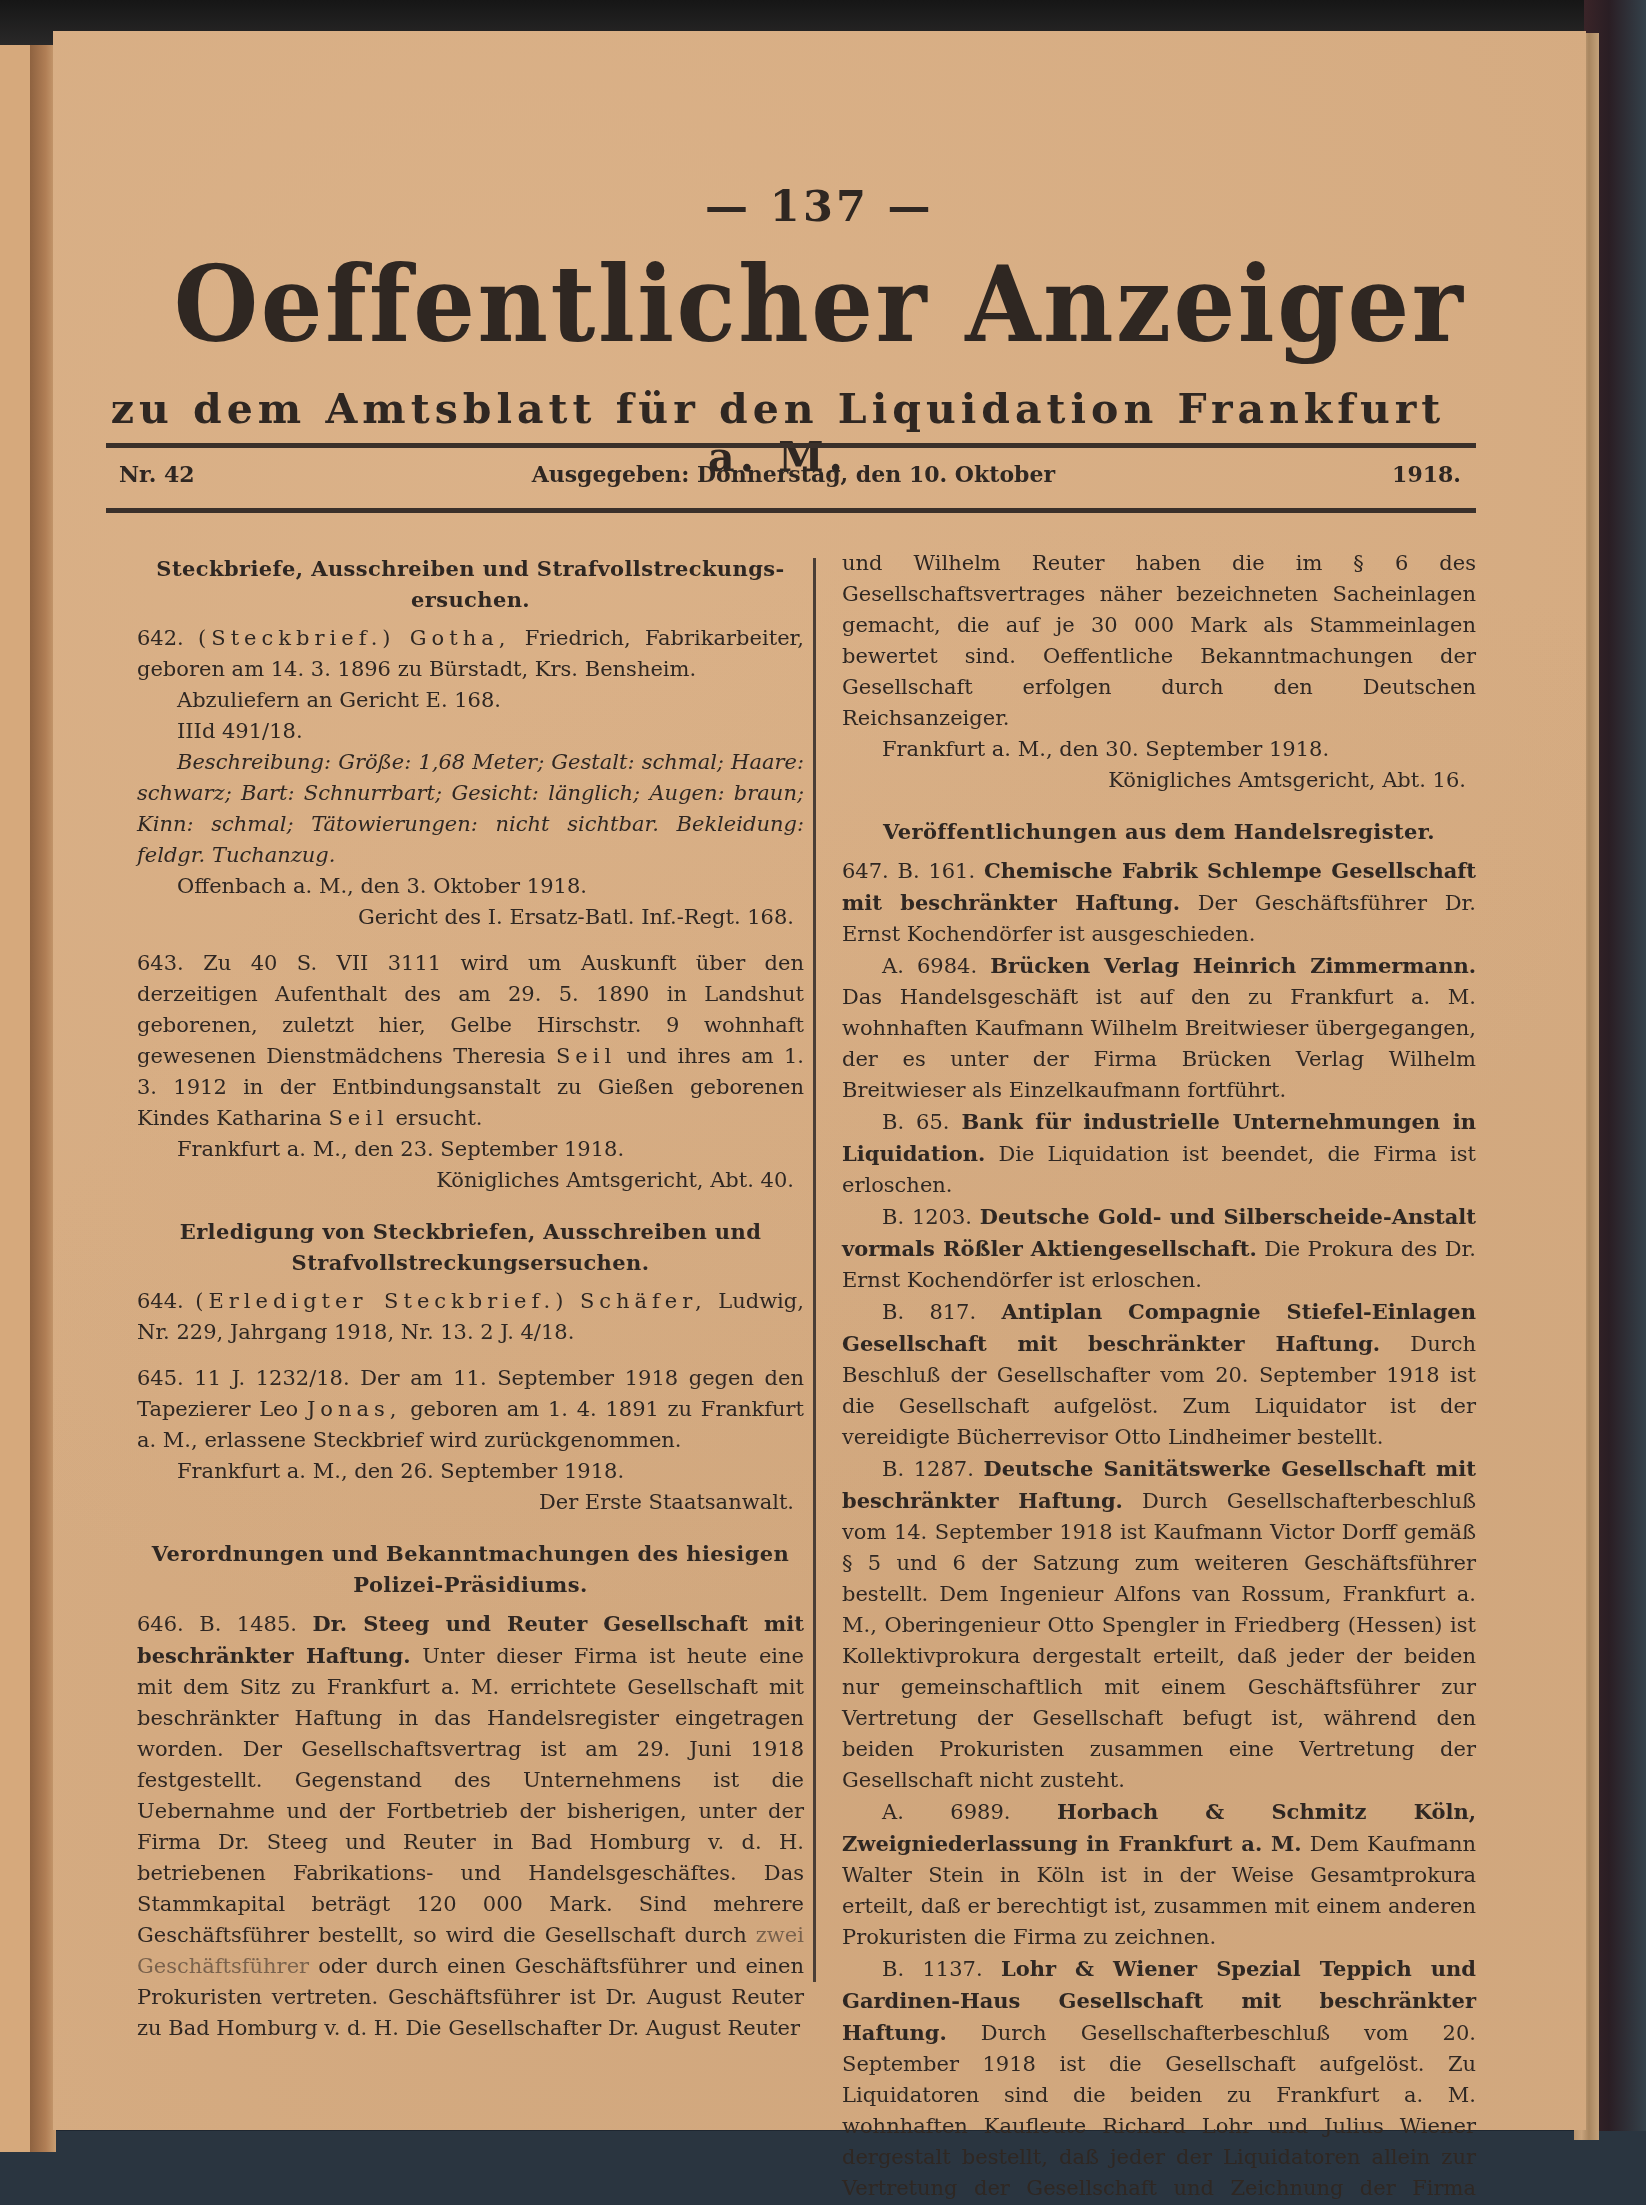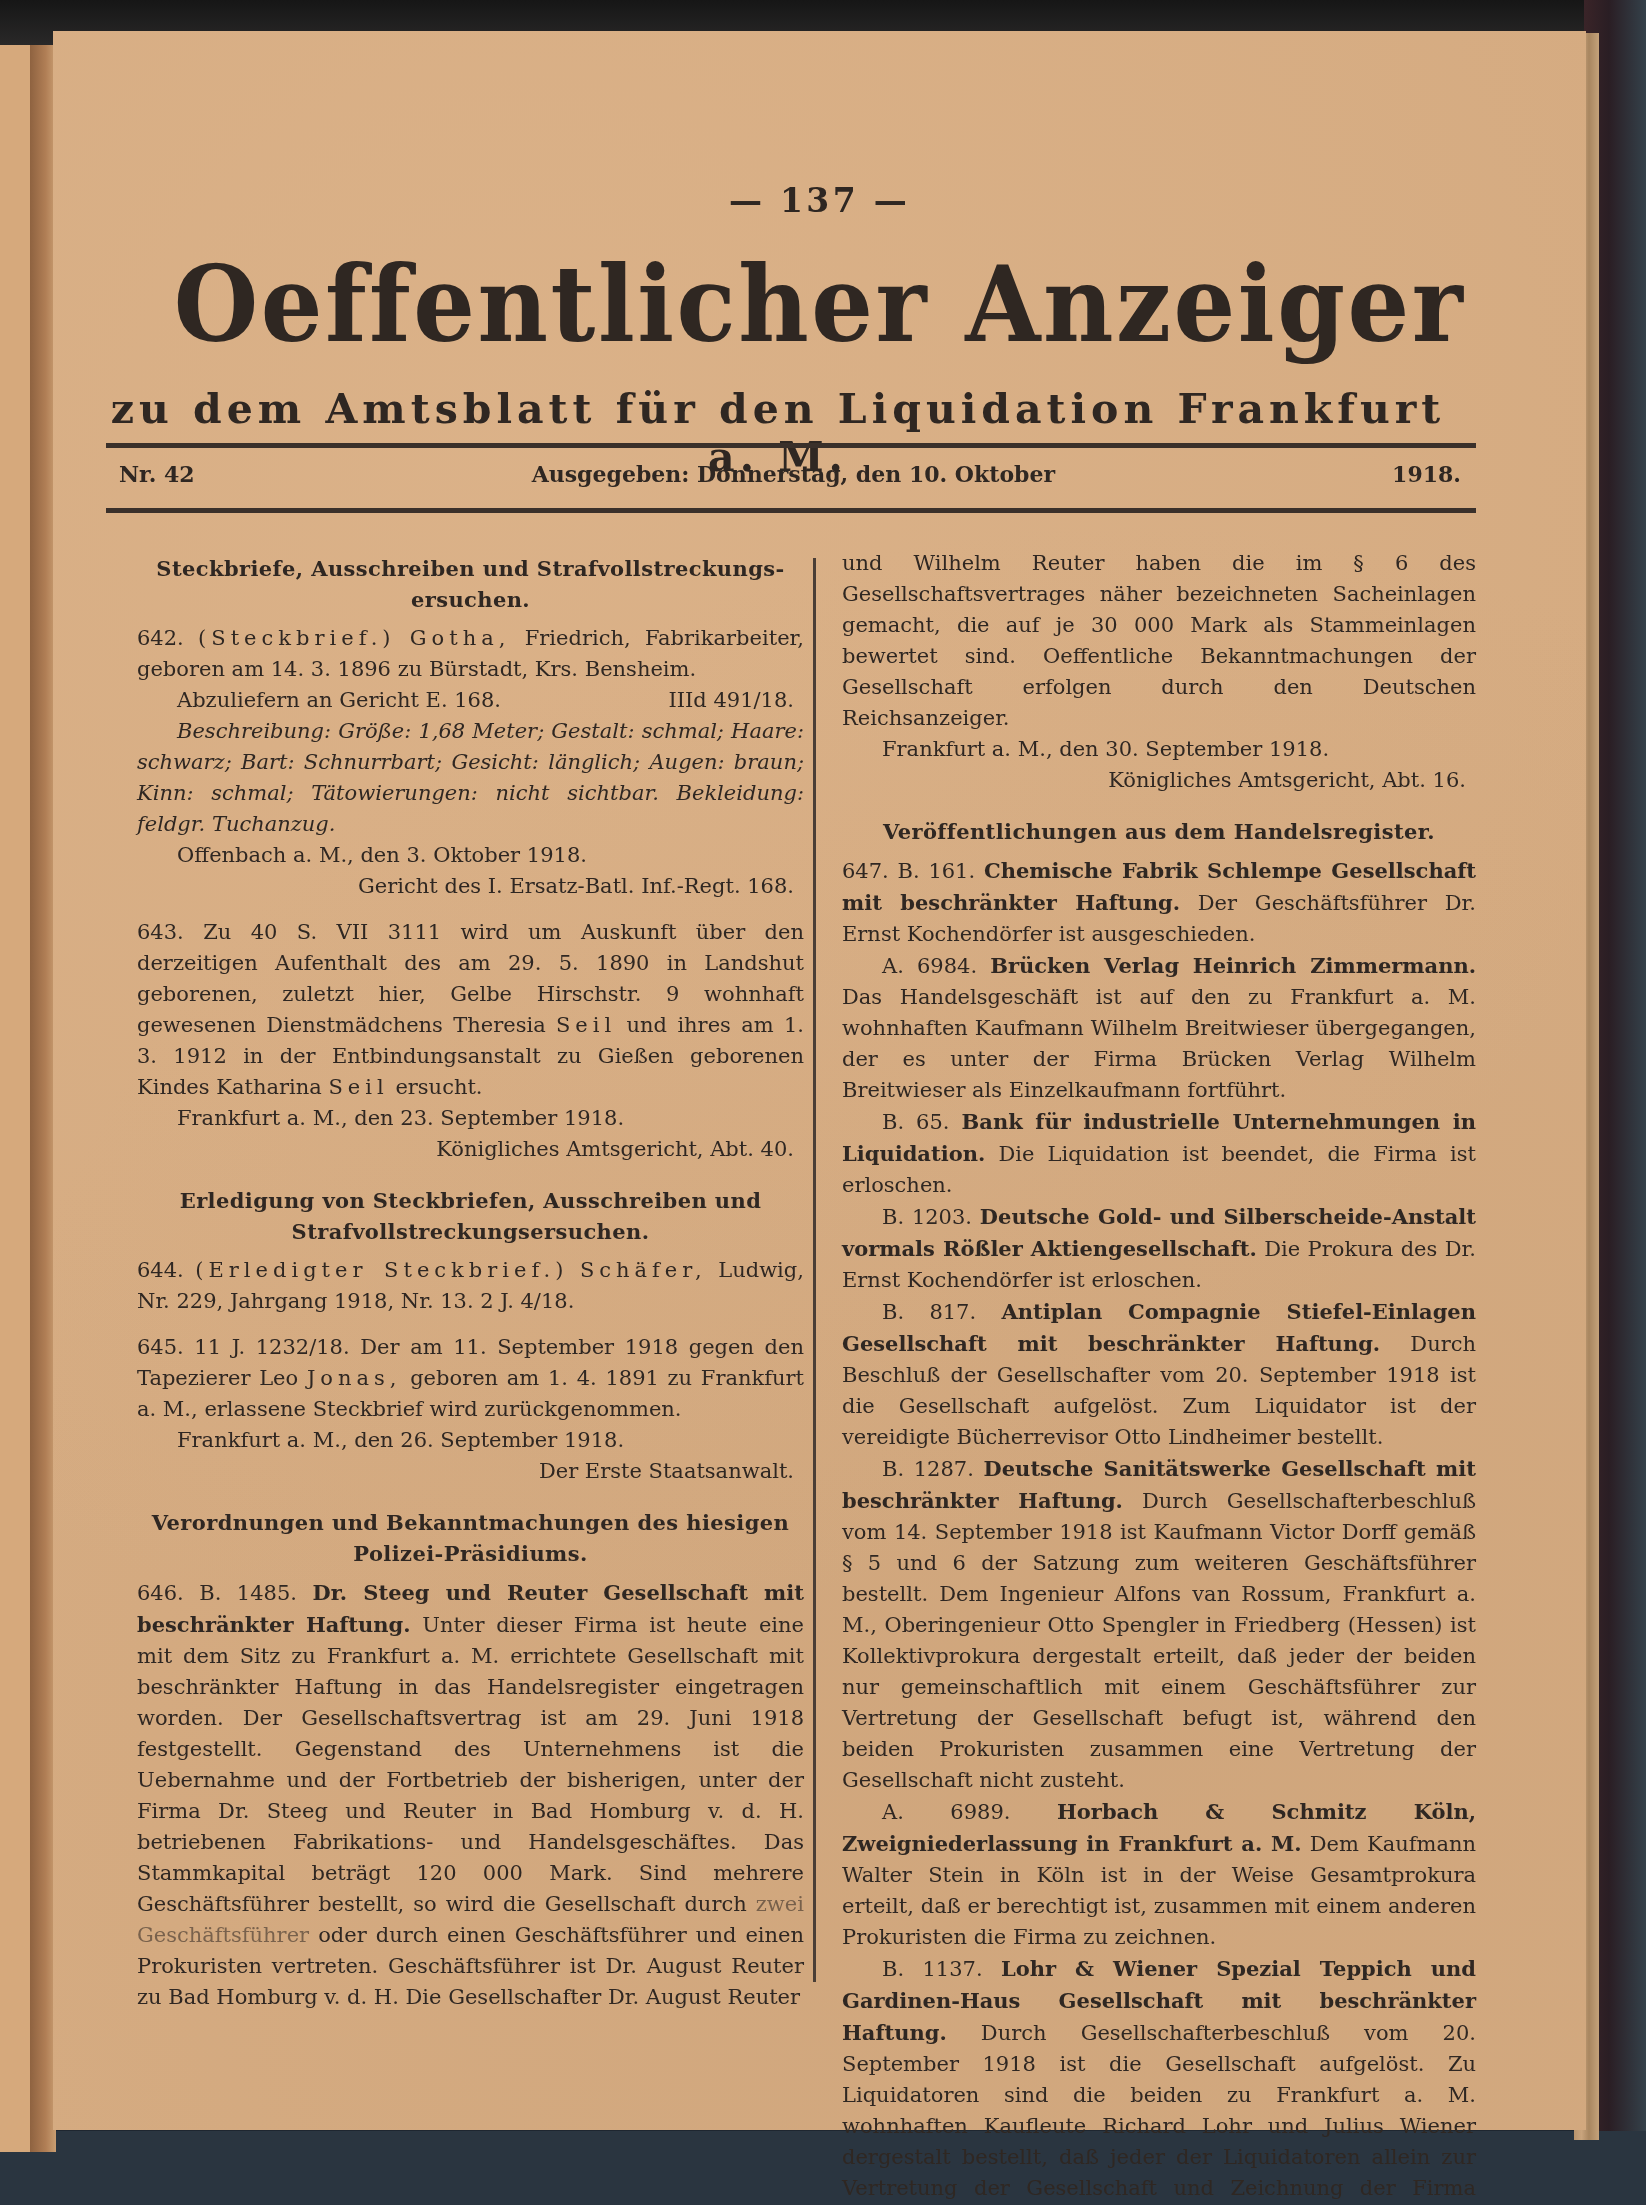--- a/index.html
+++ b/index.html
@@ -6,21 +6,21 @@
   body{width:1646px;height:2205px;background:#1e2630;position:relative;overflow:hidden;font-family:"DejaVu Serif",serif;}
   .cover-top{position:absolute;left:0;top:0;width:1646px;height:49px;background:linear-gradient(#161616,#2b2a2a);}
   .cover-right{position:absolute;right:0;top:0;width:62px;height:2205px;background:linear-gradient(90deg,#3a2428,#2a1e24 40%,#34414a);}
   .cover-bottom{position:absolute;left:0;bottom:0;width:1646px;height:74px;background:#2a3540;}
   .page-edges{position:absolute;left:1574px;top:33px;width:25px;height:2107px;background:linear-gradient(90deg,#b8946c,#c9a47d 30%,#a88660 60%,#c5a27a);}
   .prev-page{position:absolute;left:0;top:45px;width:35px;height:2107px;background:#d6a97c;}
   .gutter{position:absolute;left:30px;top:45px;width:26px;height:2107px;background:linear-gradient(90deg,#8e6240,#b07e55 60%,#c99e72);}
   .page{position:absolute;left:53px;top:31px;width:1533px;height:2099px;background:#d5ab81;
         background-image:radial-gradient(circle at 30% 20%,rgba(230,190,150,.35),transparent 60%),radial-gradient(circle at 70% 80%,rgba(190,150,110,.25),transparent 60%);}
   .ink{color:#2f2722;}
-  .page-number{position:absolute;left:0;width:100%;top:150px;text-align:center;font-size:33px;font-weight:bold;letter-spacing:3.3px;}
+  .page-number{position:absolute;left:0;width:100%;top:150px;text-align:center;font-size:43px;font-weight:bold;letter-spacing:3.3px;}
   .masthead-title{position:absolute;left:0;width:100%;top:216px;text-align:center;font-size:97px;font-weight:bold;font-family:"DejaVu Serif",serif;letter-spacing:2.5px;transform:scaleY(1.08);}
   .masthead-sub{position:absolute;left:30px;width:1390px;top:354px;text-align:center;font-size:41px;font-weight:bold;letter-spacing:5px;}
   .rule{position:absolute;left:53px;width:1370px;height:5px;background:#3a302a;}
   .issue-row{position:absolute;left:66px;width:1342px;top:430px;display:flex;justify-content:space-between;font-size:22px;font-weight:bold;}
   .col{position:absolute;top:517px;font-size:21px;line-height:31px;text-align:justify;}
   .col-left{left:84px;width:667px;}
   .col-right{left:789px;width:634px;}
   .divider{position:absolute;left:760px;top:527px;width:2.5px;height:1424px;background:#4a3e36;}
   .heading{text-align:center;font-weight:bold;margin:5px 0 8.2px 0;letter-spacing:0.4px;}
   .entry{margin:0 0 3.3px 0;}
@@ -58,21 +58,21 @@
   <div class="divider"></div>
 
   <div class="col col-left">
     <div class="heading">Steckbriefe, Ausschreiben und Strafvollstreckungs-ersuchen.</div>
 
     <div class="entry">
       <p class="p"><span class="num">642.</span>
         <span class="sp">(Steckbrief.)</span>
         <span class="sp">Gotha,</span>
         <span>Friedrich, Fabrikarbeiter, geboren am 14. 3. 1896 zu Bürstadt, Krs. Bensheim.</span></p>
-      <p class="p ind" style="display:flex;justify-content:space-between;padding-right:10px;">
+      <p class="p ind" style="display:flex;justify-content:flex-end;padding-right:10px;flex-direction:column;">
         <span>Abzuliefern an Gericht E. 168.</span>
         <span>IIId 491/18.</span>
         </p>
       <p class="p ind" style="padding-left:0;text-indent:40px;font-style:italic;">Beschreibung: Größe: 1,68 Meter; Gestalt: schmal; Haare: schwarz; Bart: Schnurrbart; Gesicht: länglich; Augen: braun; Kinn: schmal; Tätowierungen: nicht sichtbar. Bekleidung: feldgr. Tuchanzug.</p>
       <p class="p ind">Offenbach a. M., den 3. Oktober 1918.</p>
       <p class="p sig">Gericht des I. Ersatz-Batl. Inf.-Regt. 168.</p>
     </div>
     <div class="gap"></div>
 
     <div class="entry">

